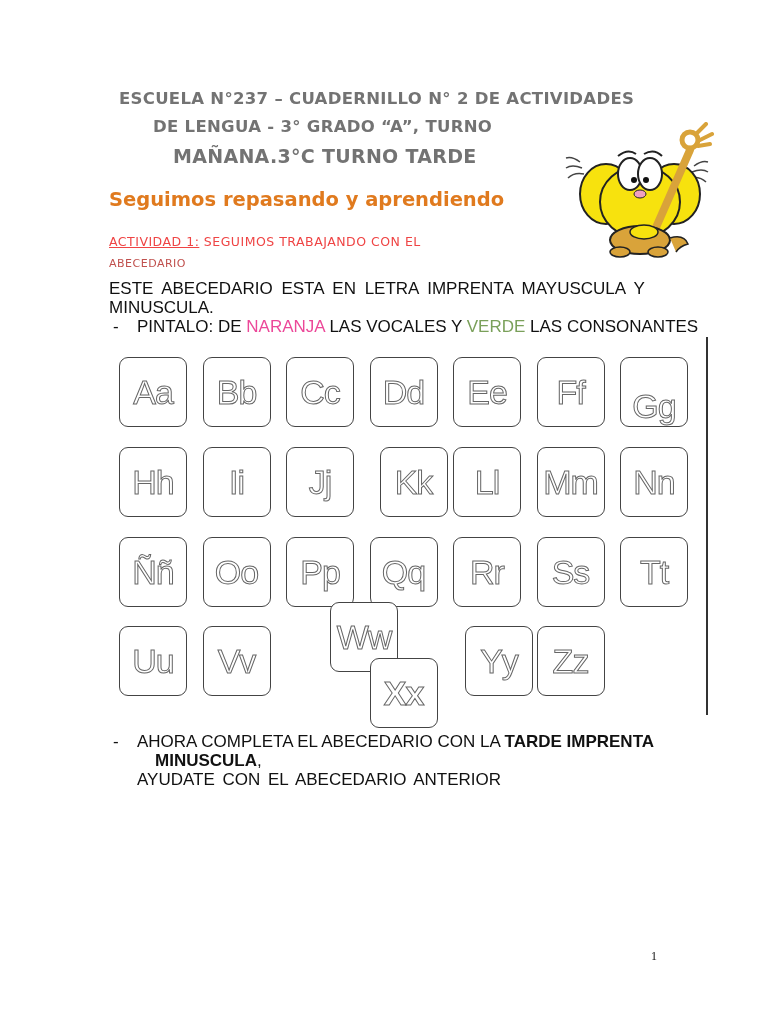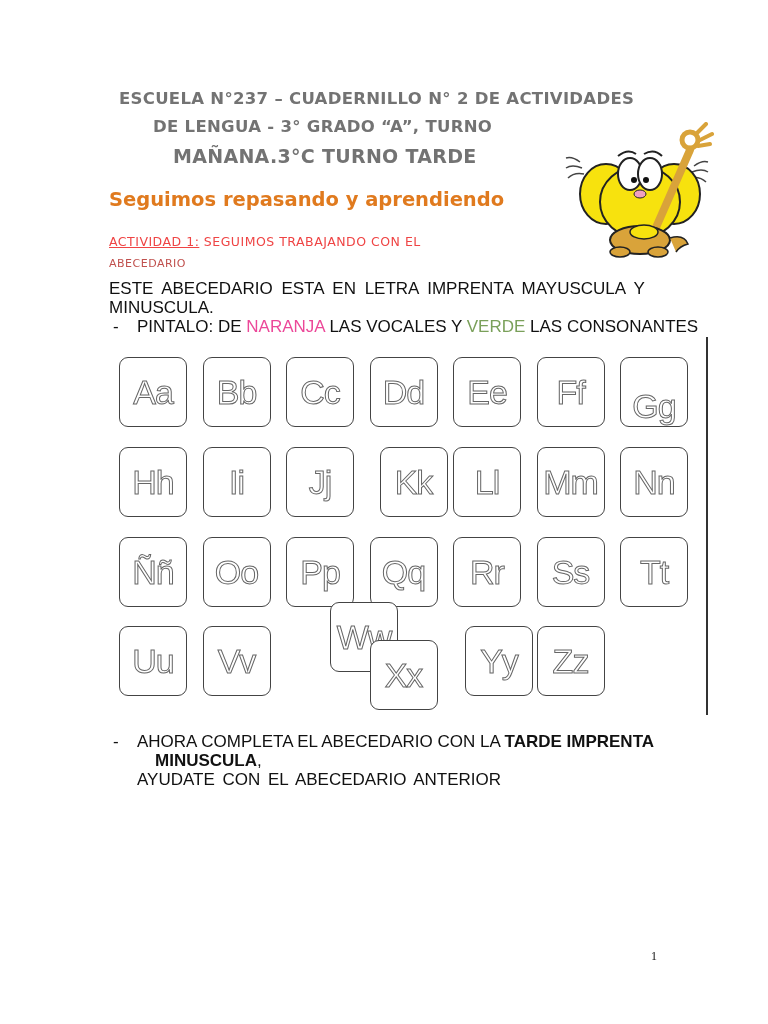--- a/index.html
+++ b/index.html
@@ -142,21 +142,21 @@
     </div>
     <div class="box" style="left: 119px; top: 626px;">
       <span>Uu</span>
     </div>
     <div class="box" style="left: 202.5px; top: 626px;">
       <span>Vv</span>
     </div>
     <div class="box" style="left: 286px; top: 602px; margin-left: 44px;">
       <span>Ww</span>
     </div>
-    <div class="box" style="left: 369.5px; top: 640px;">
+    <div class="box" style="left: 369.5px; top: 658px; font-weight: bold;">
       <span>Xx</span>
     </div>
     <div class="box" style="left: 453px; top: 626px; margin-left: 12px;">
       <span>Yy</span>
     </div>
     <div class="box" style="left: 536.5px; top: 626px;">
       <span>Zz</span>
     </div>
   </div>
 

